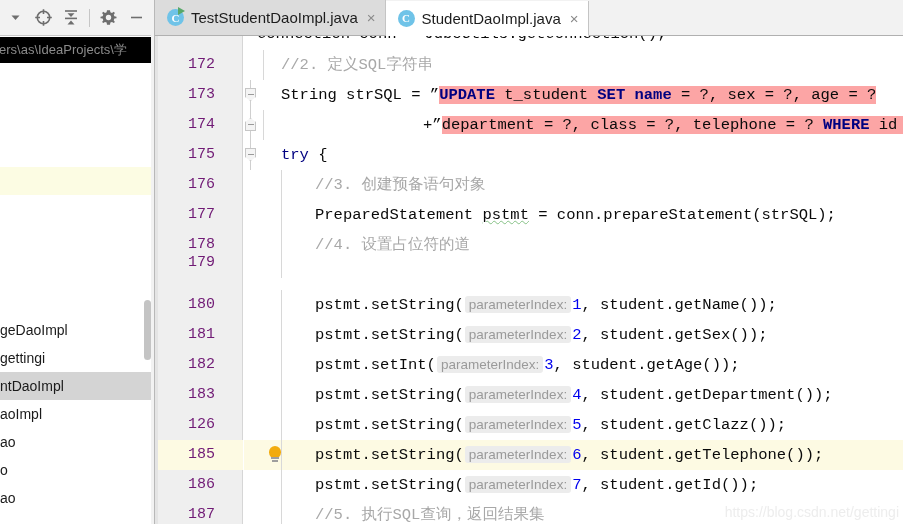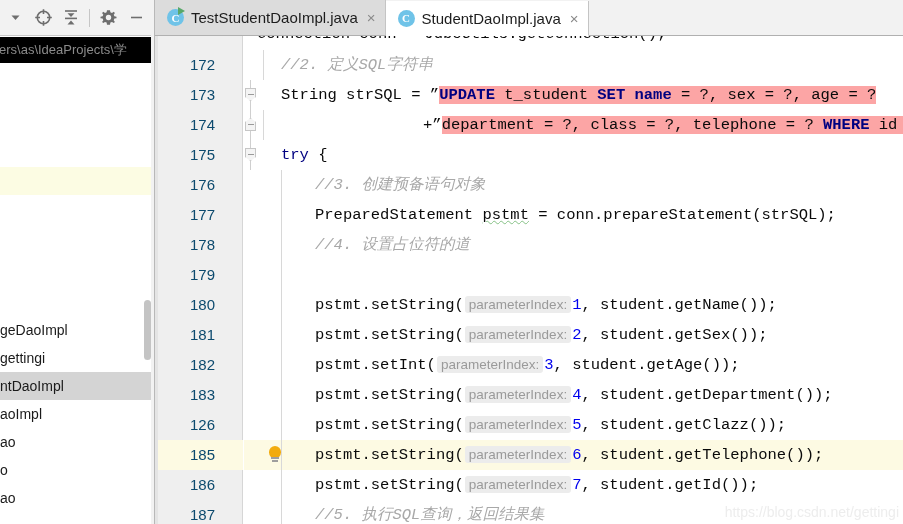--- a/index.html
+++ b/index.html
@@ -93,33 +93,33 @@
   #gutter {
     position: absolute; left: 0; top: 0; width: 88px; height: 100%;
     background: #efefef; border-right: 1px solid #d6d6d6;
   }
   #gutter-edge { position:absolute; left:0; top:0; width:3px; height:100%; background:#e4e4e4; }
   #lines-layer { position: absolute; left: 0; top: 0; right: 0; bottom: 0; }
 
   .ln-row { position: absolute; left: 0; right: 0; height: 30px; }
   .ln-row .lnum {
     position: absolute; left: 0; width: 60px; text-align: right;
-    font-family: Liberation Sans, sans-serif; font-size: 15px; color: #0c4a6e;
+    font-family: Liberation Mono, monospace; font-size: 15px; color: #701a75;
     line-height: 30px;
   }
   .ln-row.caret .gbg { position:absolute; left:3px; width:85px; height:30px; background:#fdfae3; }
   .ln-row.caret .cbg { position:absolute; left:89px; right:0; height:30px; background:#fdfae3; }
 
   .code {
     position: absolute; left: 102px; height: 30px; line-height: 30px;
     font-family: "Liberation Mono", monospace; font-size: 15.5px; color: #0a0a0a;
     white-space: pre;
   }
   .kw { color: #000080; font-weight: normal; }
-  .cmt { color: #a8a8a8; font-style: italic; }
+  .cmt { color: #a8a8a8; }
   .num { color: #0000ee; }
   .sqlkw { color: #000080; font-weight: bold; }
   .strhl { background: #fca5a5; }
   .quote { color: #0a0a0a; }
   .hint {
     background: #ececec; color: #9a9a9a; border-radius: 3px;
     font-family: "Liberation Sans", sans-serif; font-size: 13.5px;
     padding: 1px 4px; margin: 0 1px;
   }
   .sq { text-decoration: underline; text-decoration-style: wavy; text-decoration-color: #86c186; text-decoration-thickness: 1px; }
@@ -307,21 +307,21 @@
         <span class="indent" style="left:126px"></span>
         <span class="code" style="left:160px"><span>PreparedStatement </span><span class="sq">pstmt</span><span> = conn.prepareStatement(strSQL);</span></span>
       </div>
 
       <div class="ln-row" style="top:194px">
         <span class="lnum">178</span>
         <span class="indent" style="left:126px"></span>
         <span class="code cmt" style="left:160px">//4. 设置占位符的道</span>
       </div>
 
-      <div class="ln-row" style="top:224px">
+      <div class="ln-row" style="top:212px">
         <span class="lnum">179</span>
         <span class="indent" style="left:126px"></span>
       </div>
 
       <div class="ln-row" style="top:254px">
         <span class="lnum">180</span>
         <span class="indent" style="left:126px"></span>
         <span class="code" style="left:160px"><span>pstmt.setString(</span><span class="hint">parameterIndex:</span><span class="num">1</span><span>, student.getName());</span></span>
       </div>
 

